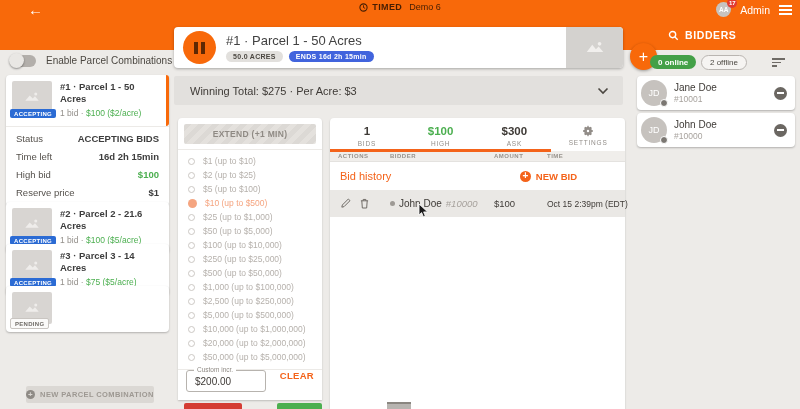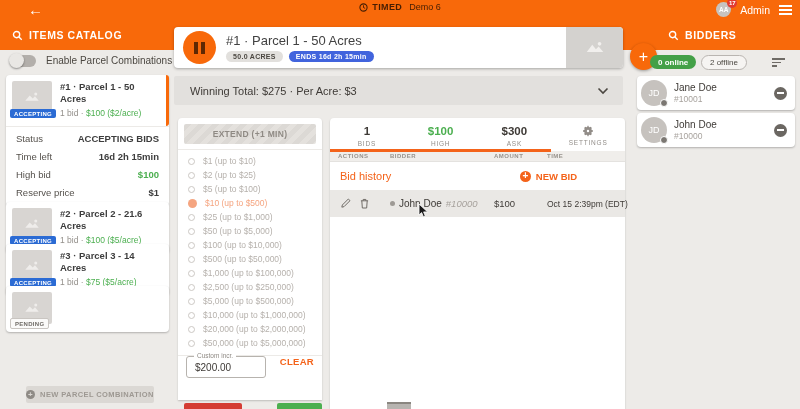--- a/index.html
+++ b/index.html
@@ -168,27 +168,20 @@
       <span>AA</span>
       <span class="notif-badge">17</span>
     </span>
     <span class="admin-label">Admin</span>
     <span class="hamburger">
         <i></i>
         <i></i>
         <i></i>
       </span>
   </div>
-  <div class="section-head left">
-    <svg width="11" height="11" viewBox="0 0 12 12">
-        <circle cx="5" cy="5" r="3.4" fill="none" stroke="#fff" stroke-width="1.5"></circle>
-        <path d="M7.6 7.6 L10.6 10.6" stroke="#fff" stroke-width="1.5"></path>
-      </svg>
-    <span>ITEMS CATALOG</span>
-  </div>
   <div class="section-head right">
     <svg width="11" height="11" viewBox="0 0 12 12">
         <circle cx="5" cy="5" r="3.4" fill="none" stroke="#fff" stroke-width="1.5"></circle>
         <path d="M7.6 7.6 L10.6 10.6" stroke="#fff" stroke-width="1.5"></path>
       </svg>
     <span>BIDDERS</span>
   </div>
 </div>
 
 <div class="toggle-row">
@@ -334,20 +327,24 @@
         <span class="radio"></span>
         <span class="lbl">$25 (up to $1,000)</span>
       </div>
     <div class="inc-row">
         <span class="radio"></span>
         <span class="lbl">$50 (up to $5,000)</span>
       </div>
     <div class="inc-row">
         <span class="radio"></span>
         <span class="lbl">$100 (up to $10,000)</span>
+      </div>
+    <div class="inc-row">
+        <span class="radio"></span>
+        <span class="lbl">$250 (up to $25,000)</span>
       </div>
     <div class="inc-row">
         <span class="radio"></span>
         <span class="lbl">$500 (up to $50,000)</span>
       </div>
     <div class="inc-row">
         <span class="radio"></span>
         <span class="lbl">$1,000 (up to $100,000)</span>
       </div>
     <div class="inc-row">

